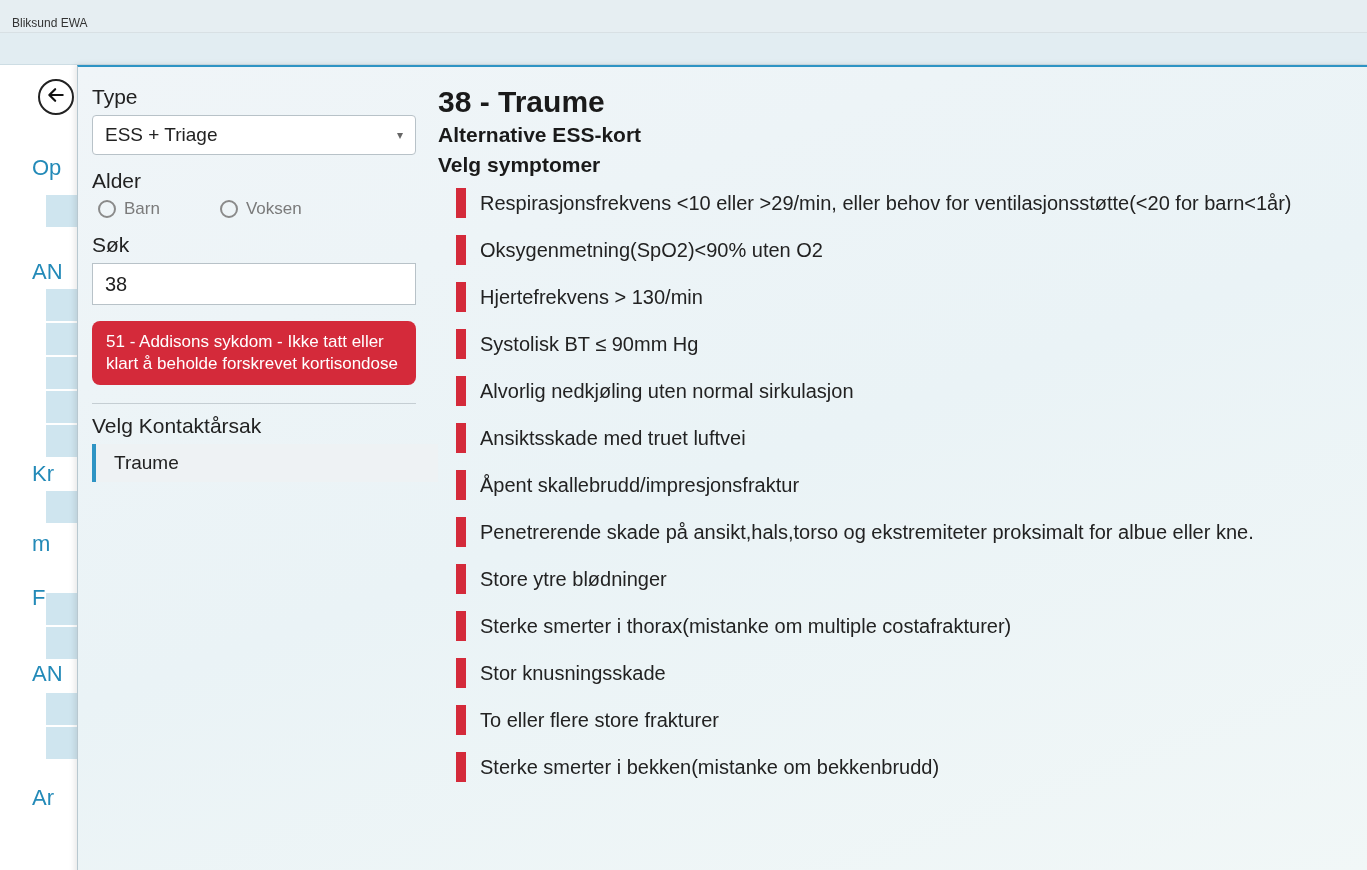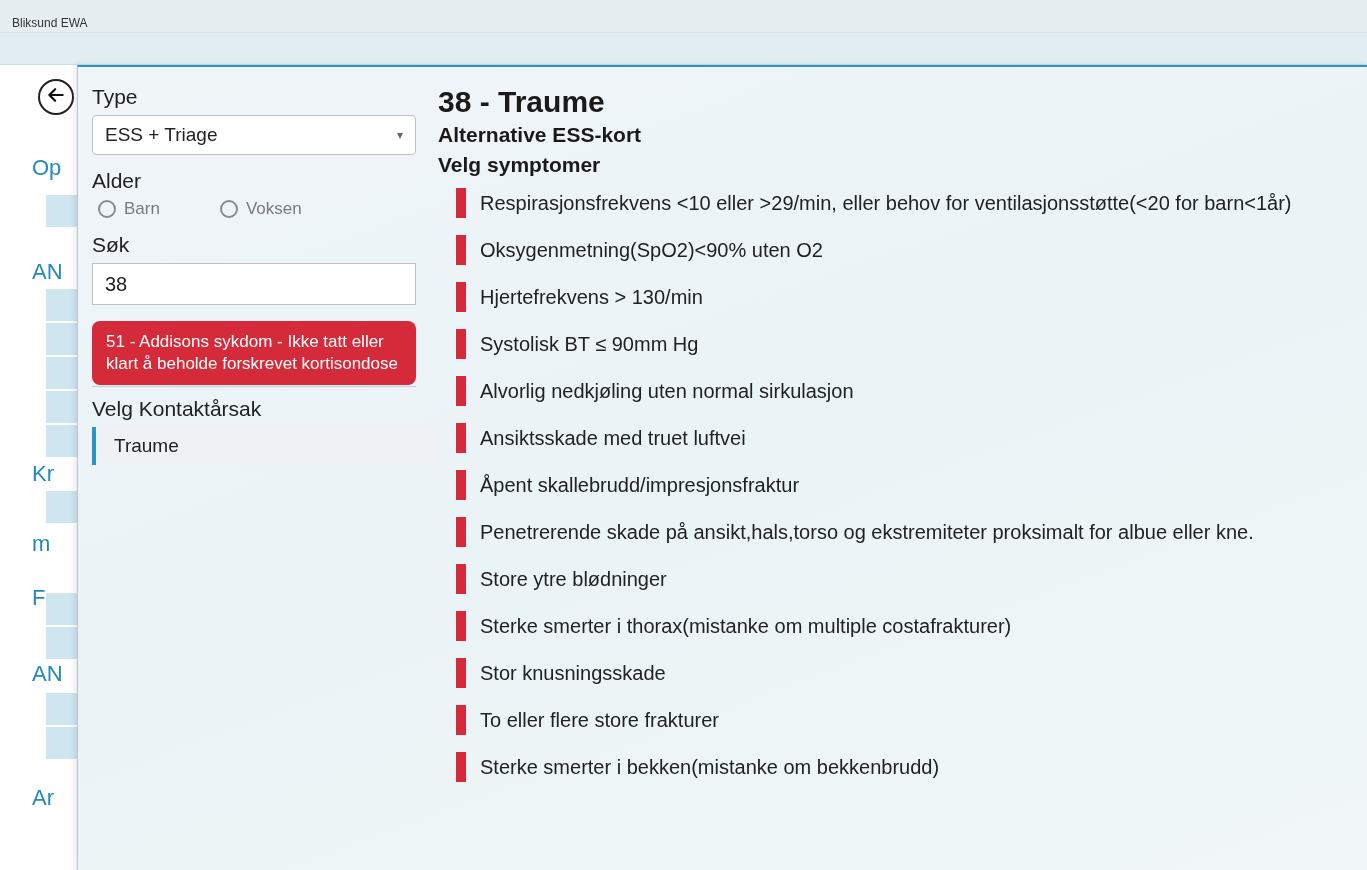--- a/index.html
+++ b/index.html
@@ -141,21 +141,21 @@
     margin-bottom: 16px;
   }
   .warning-box {
     width: 324px;
     background: #d42a3a;
     color: #fff;
     border-radius: 8px;
     padding: 10px 14px;
     font-size: 17px;
     line-height: 1.3;
-    margin-bottom: 1px;
+    margin-bottom: 18px;
   }
   .hr {
     width: 324px;
     height: 1px;
     background: #c5ced3;
     margin-bottom: 10px;
   }
   .contact-item {
     width: 346px;
     height: 38px;

